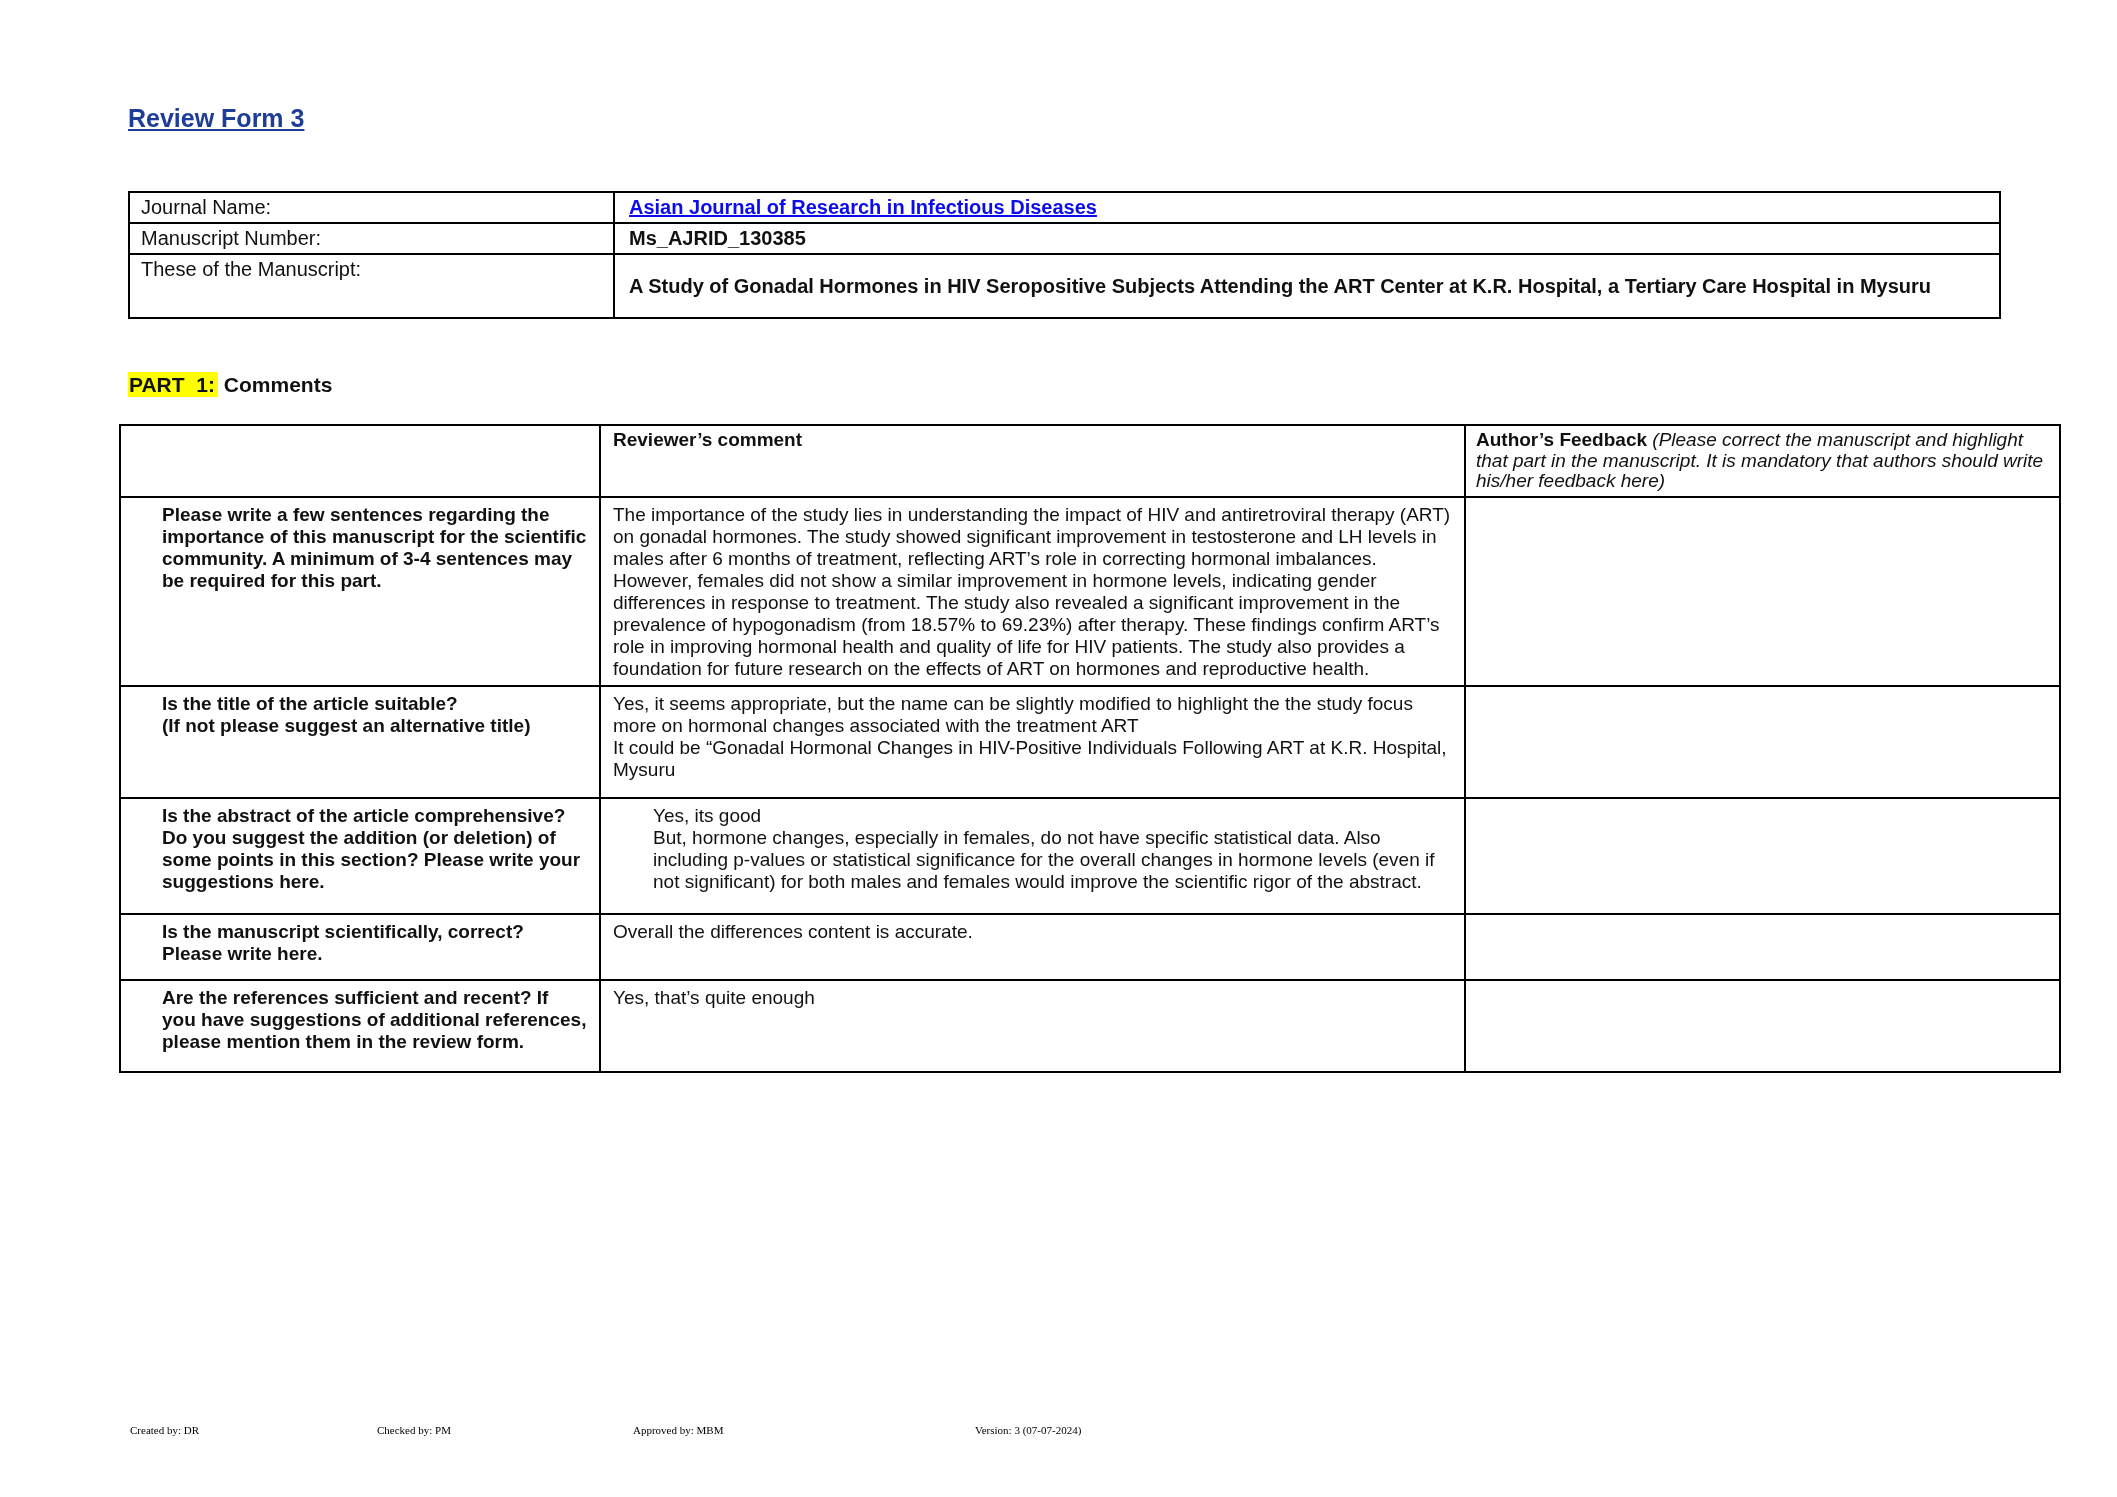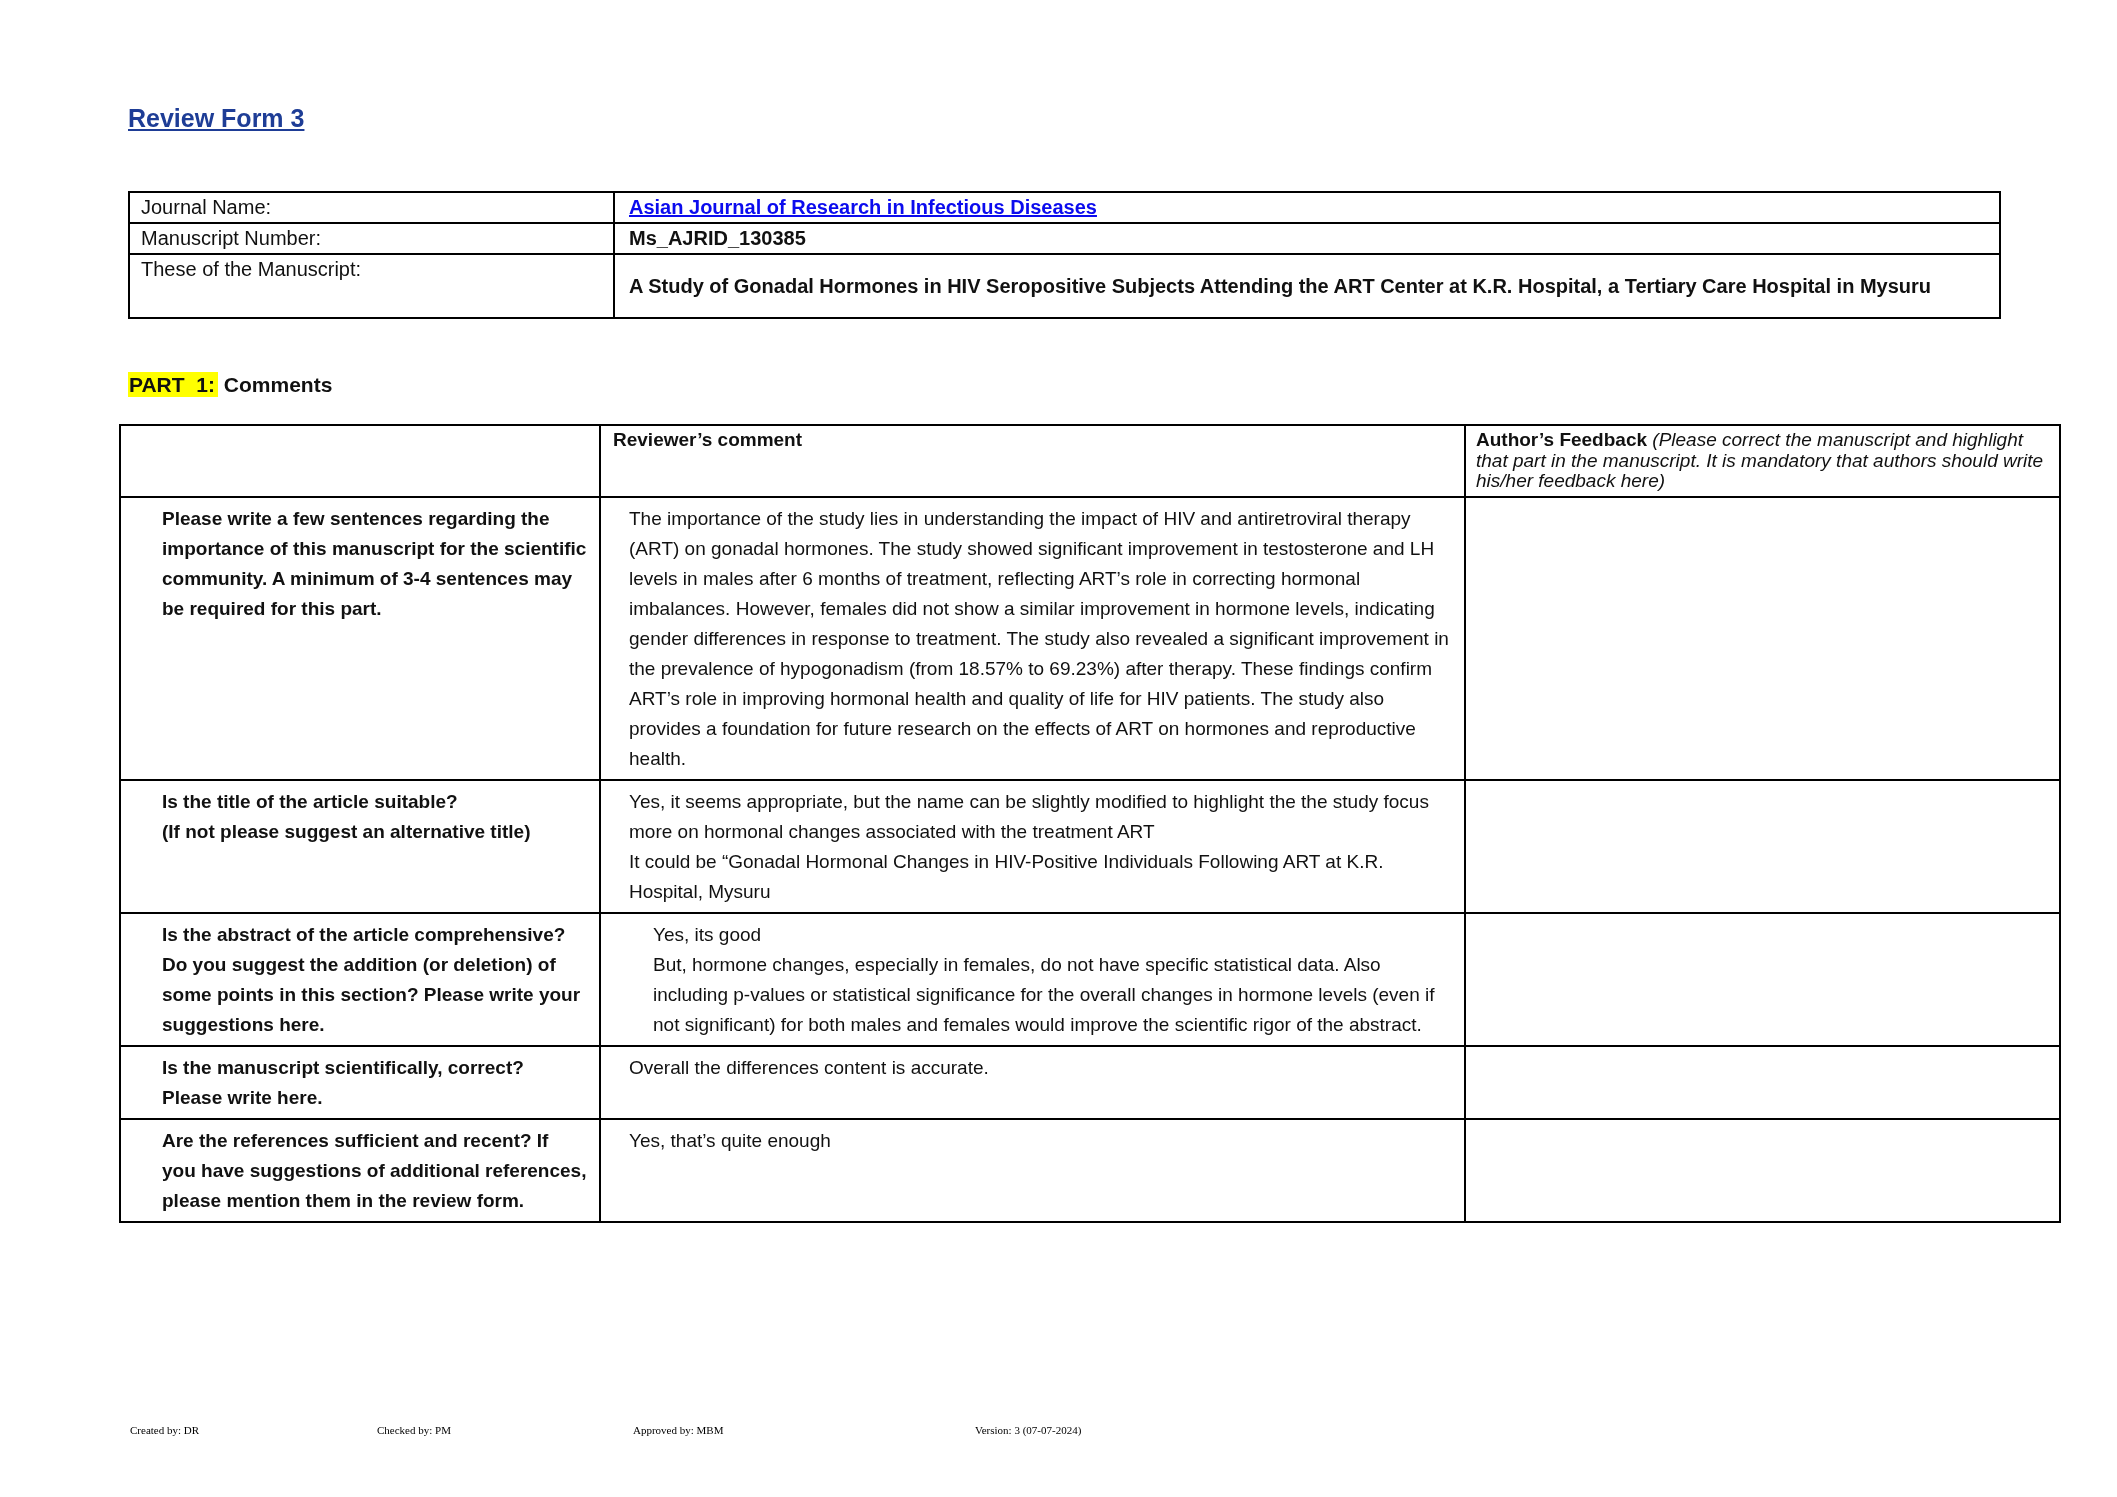--- a/index.html
+++ b/index.html
@@ -27,37 +27,37 @@
   .row-type{height:38px;}
   .journal-link{color:var(--link-blue,#0b0bee);text-decoration:underline;font-weight:bold;cursor:pointer;margin-top:13px;}
 
   
   .part-heading{position:absolute;left:128px;top:371px;font-size:21px;font-weight:bold;line-height:27px;text-align:center;}
   .part-highlight{background:var(--highlight-yellow,#ffff00);white-space:pre;padding:1px 3px 1px 1px;}
   .part-rest{white-space:pre;}
 
   
   .comments-table{position:absolute;left:119px;top:424px;width:1892px;}
-  .comments-table td{vertical-align:top;font-size:19px;line-height:30px;}
+  .comments-table td{vertical-align:top;font-size:19px;line-height:22px;}
   .col-q{width:476px;}
   .col-r{width:841px;}
   .col-f{width:575px;}
   .th-row{height:62px;}
   .th-row td{line-height:20.5px;}
   .reviewer-head{font-weight:bold;padding:4px 10px 4px 12px;}
   .feedback-head{padding:4px 8px 4px 10px;}
   .fb-bold{font-weight:bold;}
   .fb-italic{font-style:italic;}
   .r-importance{height:182px;}
   .r-title{height:112px;}
   .r-abstract{height:116px;}
   .r-scientific{height:66px;}
   .r-references{height:92px;}
   .q-cell{font-weight:bold;padding:6px 12px 5px 41px;white-space:pre-line;}
-  .c-cell{padding:6px 8px 5px 28px;white-space:pre-line;}
+  .c-cell{padding:6px 8px 5px 12px;white-space:pre-line;}
   .c-cell.indented{padding-left:52px;}
 
   
   .footer{position:absolute;top:1424px;left:0;width:100%;height:24px;
     font-family:"Liberation Serif",serif;font-size:11px;color:#000;}
   .footer span{position:absolute;top:0;white-space:nowrap;}
   .footer .created{left:130px;}
   .footer .checked{left:377px;}
   .footer .approved{left:633px;}
   .footer .version{left:975px;}

